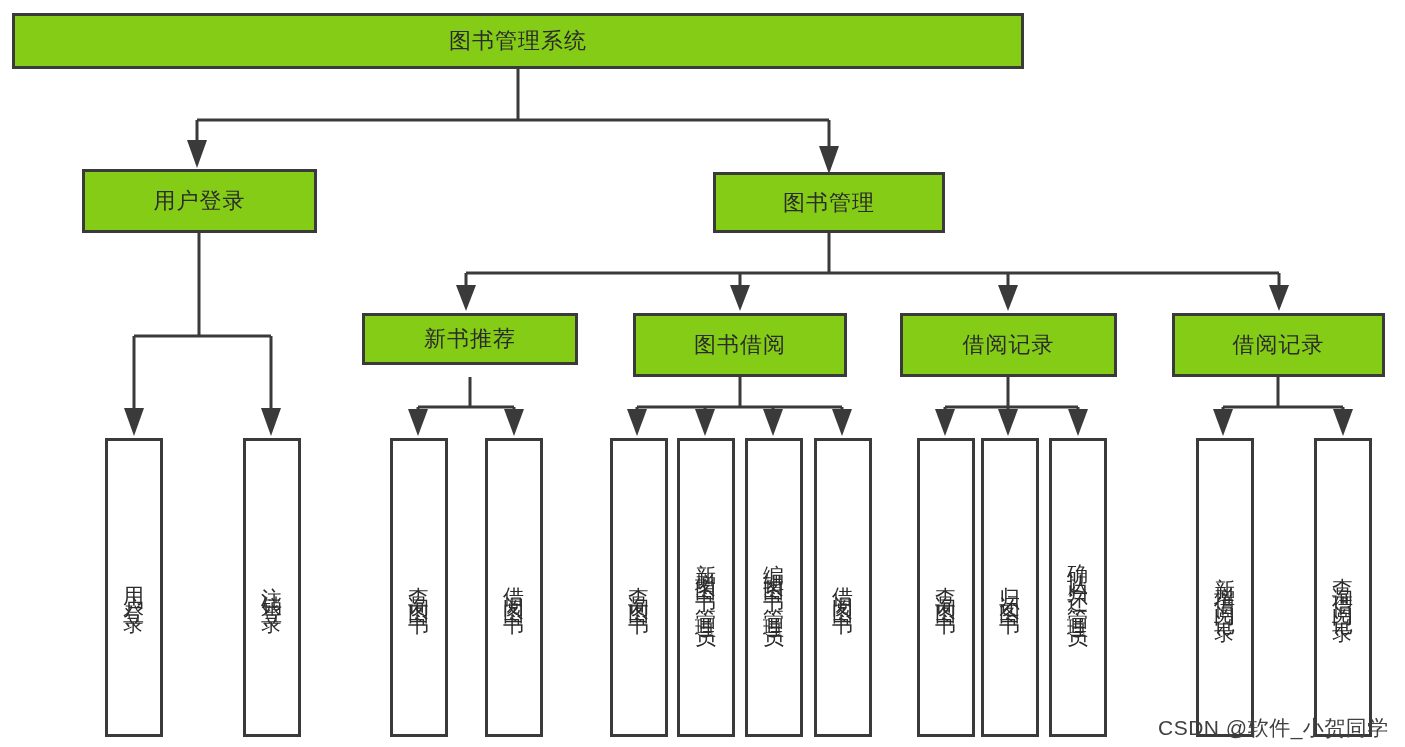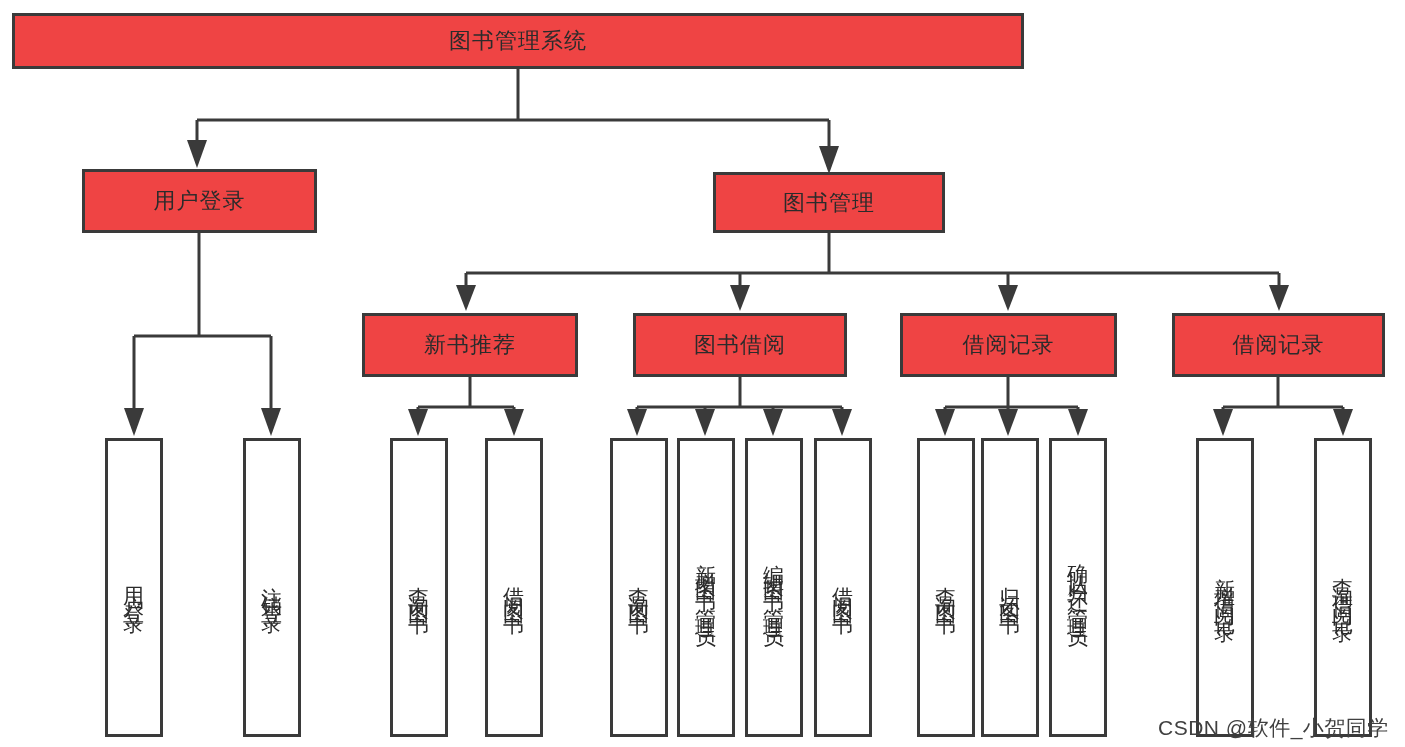--- a/index.html
+++ b/index.html
@@ -13,21 +13,21 @@
   }
   #wires {
     position: absolute;
     left: 0; top: 0;
     width: 1405px; height: 747px;
   }
   .hnode {
     position: absolute;
     box-sizing: border-box;
     border: 3px solid #3a3a3a;
-    background: #ef4444;
+    background: #84cc16;
     display: flex;
     align-items: center;
     justify-content: center;
     font-size: 22px;
     color: #2b2b2b;
     letter-spacing: 1px;
     white-space: nowrap;
   }
   .vnode {
     position: absolute;
@@ -109,21 +109,21 @@
     <span>图书管理系统</span>
   </div>
 
   <div class="hnode" style="left:82px; top:169px; width:235px; height:64px;">
     <span>用户登录</span>
   </div>
   <div class="hnode" style="left:713px; top:172px; width:232px; height:61px;">
     <span>图书管理</span>
   </div>
 
-  <div class="hnode" style="left:362px; top:313px; width:216px; height:64px;">
+  <div class="hnode" style="left:362px; top:313px; width:216px; height:52px;">
     <span>新书推荐</span>
   </div>
   <div class="hnode" style="left:633px; top:313px; width:214px; height:64px;text-align:right;">
     <span>图书借阅</span>
   </div>
   <div class="hnode" style="left:900px; top:313px; width:217px; height:64px;">
     <span>借阅记录</span>
   </div>
   <div class="hnode" style="left:1172px; top:313px; width:213px; height:64px;">
     <span>借阅记录</span>

